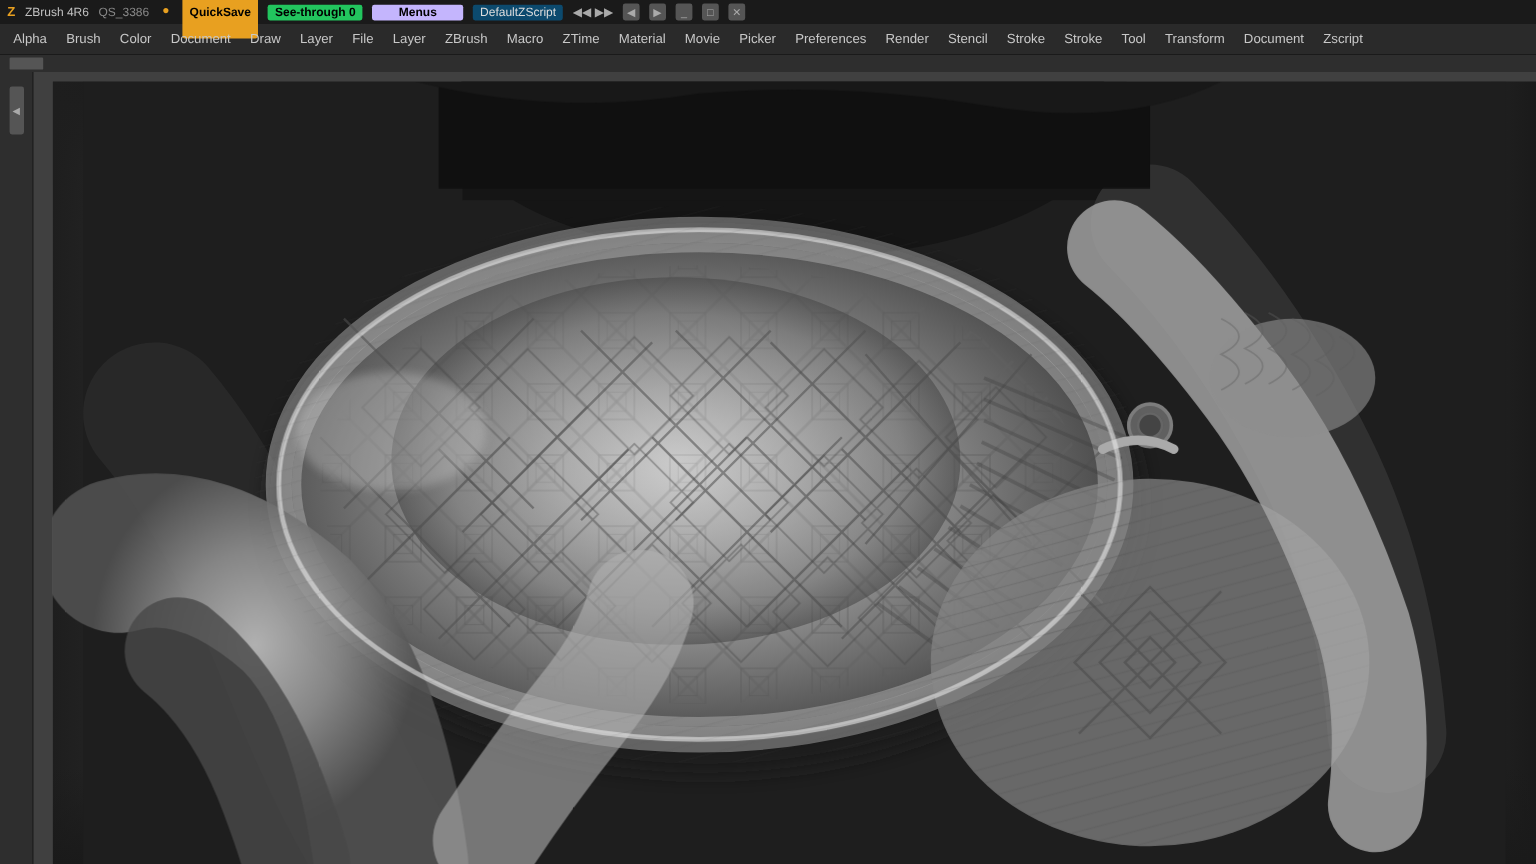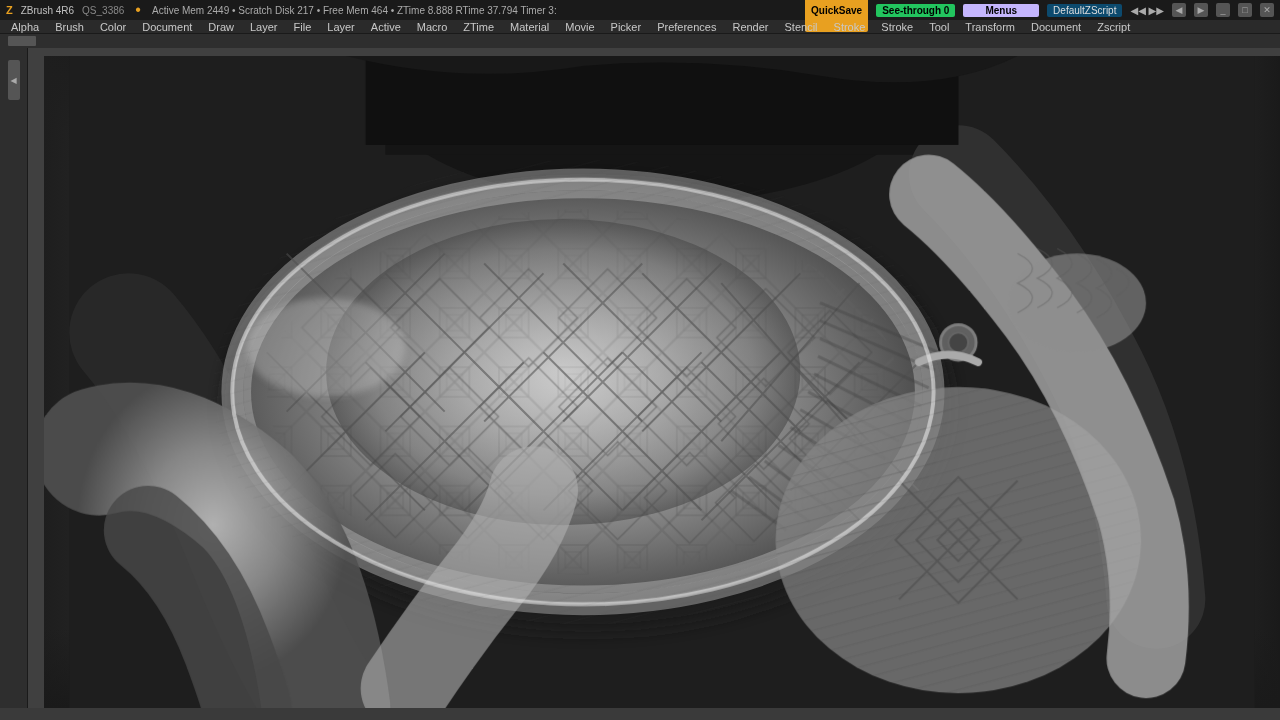--- a/index.html
+++ b/index.html
@@ -83,21 +83,21 @@
       display: inline-flex;
       align-items: center;
       justify-content: center;
       color: #aaa;
       font-size: 9px;
       cursor: pointer;
     }
 
     
     #menu-bar {
-      height: 14px;
+      height: 26px;
       background: #2a2a2a;
       display: flex;
       align-items: center;
       padding: 0 4px;
       gap: 2px;
       border-bottom: 1px solid #1a1a1a;
     }
     .menu-item {
       color: #c8c8c8;
       font-size: 11px;
@@ -218,21 +218,20 @@
     }
   </style>
 </head>
 <body>
 
 <div id="title-bar">
   <span class="logo">Z</span>
   <span class="version">ZBrush 4R6</span>
   <span style="color:#888;font-size:10px;text-align:center;">QS_3386</span>
   <span class="dot">•</span>
-  <span class="status-info">Active Mem 2449 • Scratch Disk 217 • Free Mem 464 • ZTime 8.888 RTime 37.794 Timer 3:</span>
   <div class="quick-save">QuickSave</div>
   <div class="see-through">
     <span>See-through</span>
     <span>0</span>
   </div>
   <div class="menus-btn">Menus</div>
   <div class="defaultzscript">DefaultZScript</div>
   <span class="nav-arrows">◀◀ ▶▶</span>
   <div class="window-btn">◀</div>
   <div class="window-btn">▶</div>
@@ -243,21 +242,21 @@
 
 <div id="menu-bar">
   <div class="menu-item">Alpha</div>
   <div class="menu-item">Brush</div>
   <div class="menu-item">Color</div>
   <div class="menu-item">Document</div>
   <div class="menu-item">Draw</div>
   <div class="menu-item">Layer</div>
   <div class="menu-item">File</div>
   <div class="menu-item">Layer</div>
-  <div class="menu-item">Active</div>
+  <div class="menu-item">ZBrush</div>
   <div class="menu-item">Macro</div>
   <div class="menu-item">ZTime</div>
   <div class="menu-item">Material</div>
   <div class="menu-item">Movie</div>
   <div class="menu-item">Picker</div>
   <div class="menu-item">Preferences</div>
   <div class="menu-item">Render</div>
   <div class="menu-item">Stencil</div>
   <div class="menu-item">Stroke</div>
   <div class="menu-item">Stroke</div>

